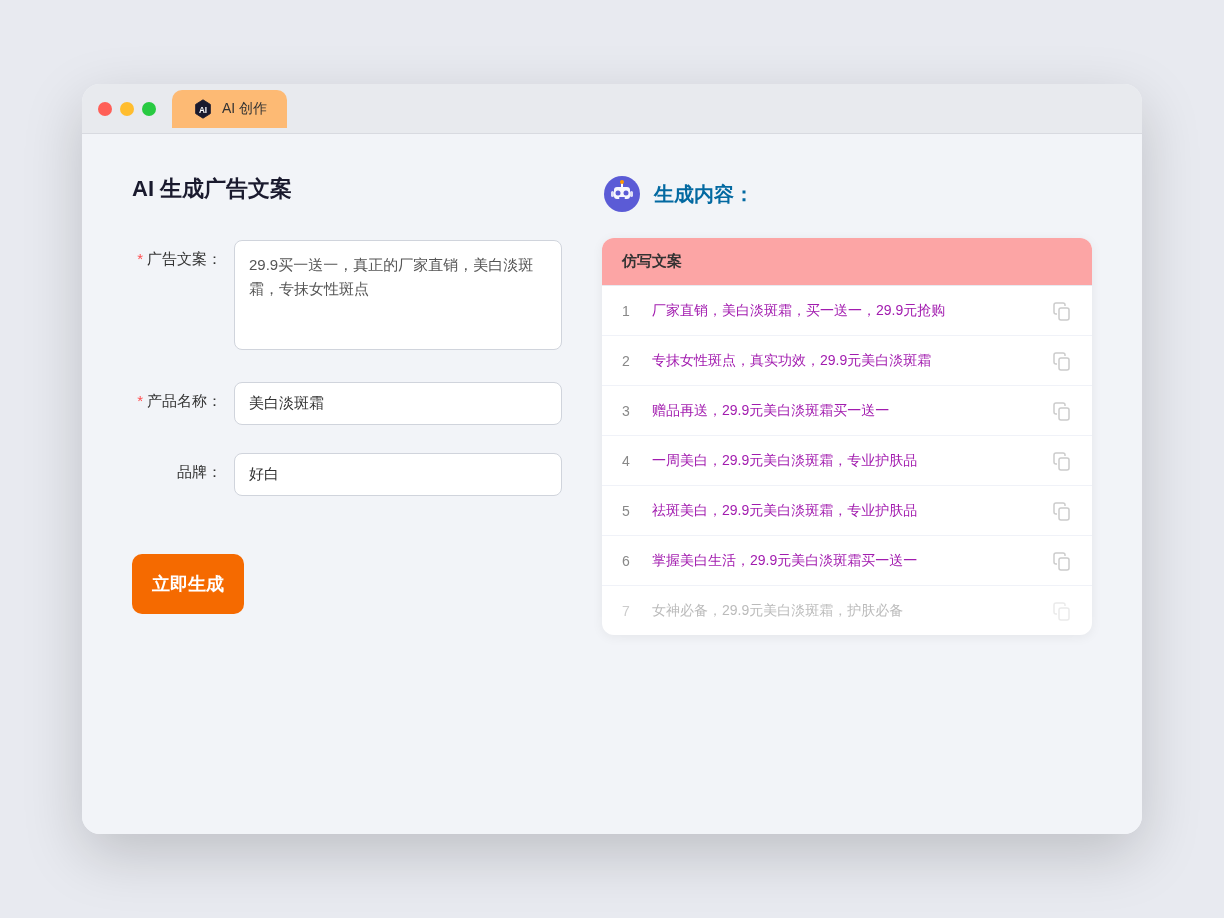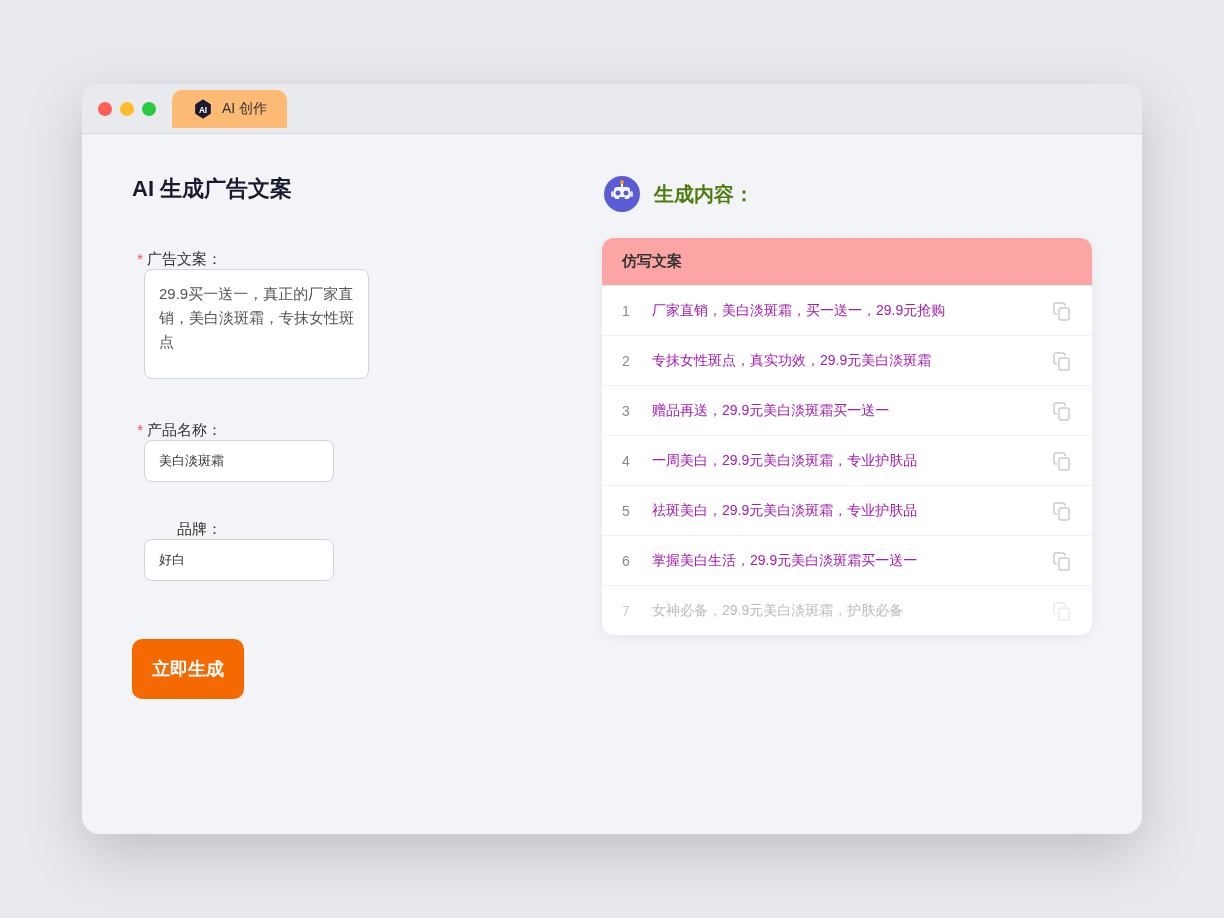--- a/index.html
+++ b/index.html
@@ -79,21 +79,20 @@
       font-size: 22px;
       font-weight: 700;
       color: #1a1a2e;
       margin-bottom: 36px;
     }
 
     .form-group {
       display: flex;
       align-items: flex-start;
       margin-bottom: 28px;
-      flex-direction: column;
     }
 
     .form-label {
       font-size: 15px;
       color: #333;
       min-width: 90px;
       padding-top: 10px;
       text-align: right;
       flex-shrink: 0;
     }
@@ -125,24 +124,24 @@
       line-height: 1.6;
       font-family: inherit;
       outline: none;
     }
 
     input.form-input {
       width: 100%;
       padding: 12px 14px;
       border: 1.5px solid #d0d4dc;
       border-radius: 8px;
-      font-size: 13px;
+      font-size: 15px;
       color: #333;
       background: #fff;
-      font-family: Liberation Serif, serif;
+      font-family: Liberation Sans, sans-serif;
       outline: none;
     }
 
     .submit-btn {
       margin-top: 30px;
       background: #f56a00;
       color: #fff;
       border: none;
       border-radius: 10px;
       padding: 18px 20px;
@@ -166,21 +165,21 @@
     }
 
     .robot-icon {
       width: 40px;
       height: 40px;
     }
 
     .result-title {
       font-size: 20px;
       font-weight: 600;
-      color: #4d7c0f;
+      color: #0369a1;
     }
 
     .result-table {
       background: #fff;
       border-radius: 12px;
       overflow: hidden;
       box-shadow: 0 2px 12px rgba(0,0,0,0.06);
     }
 
     .table-header {

